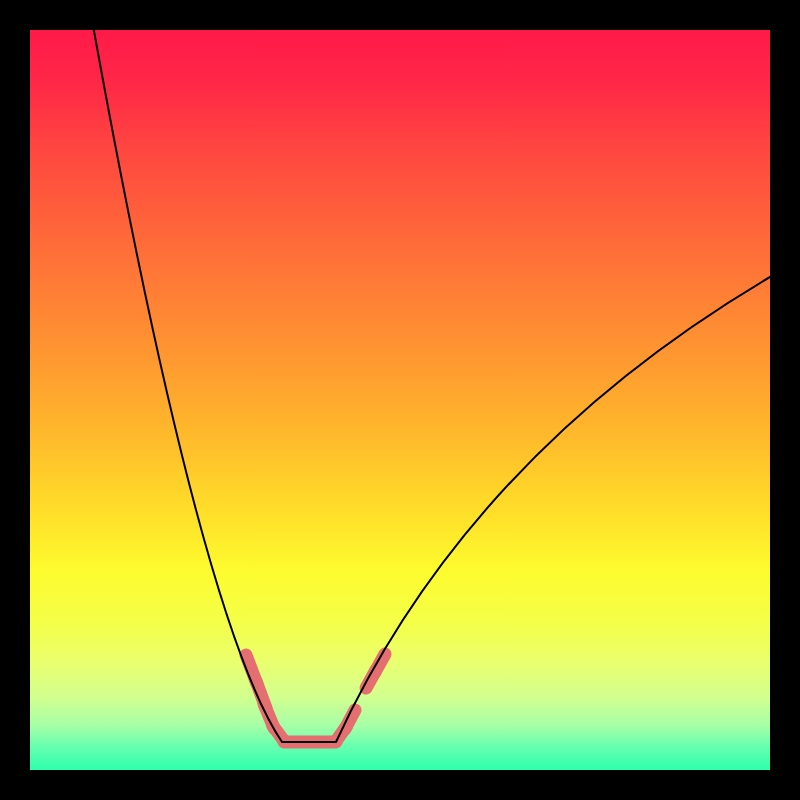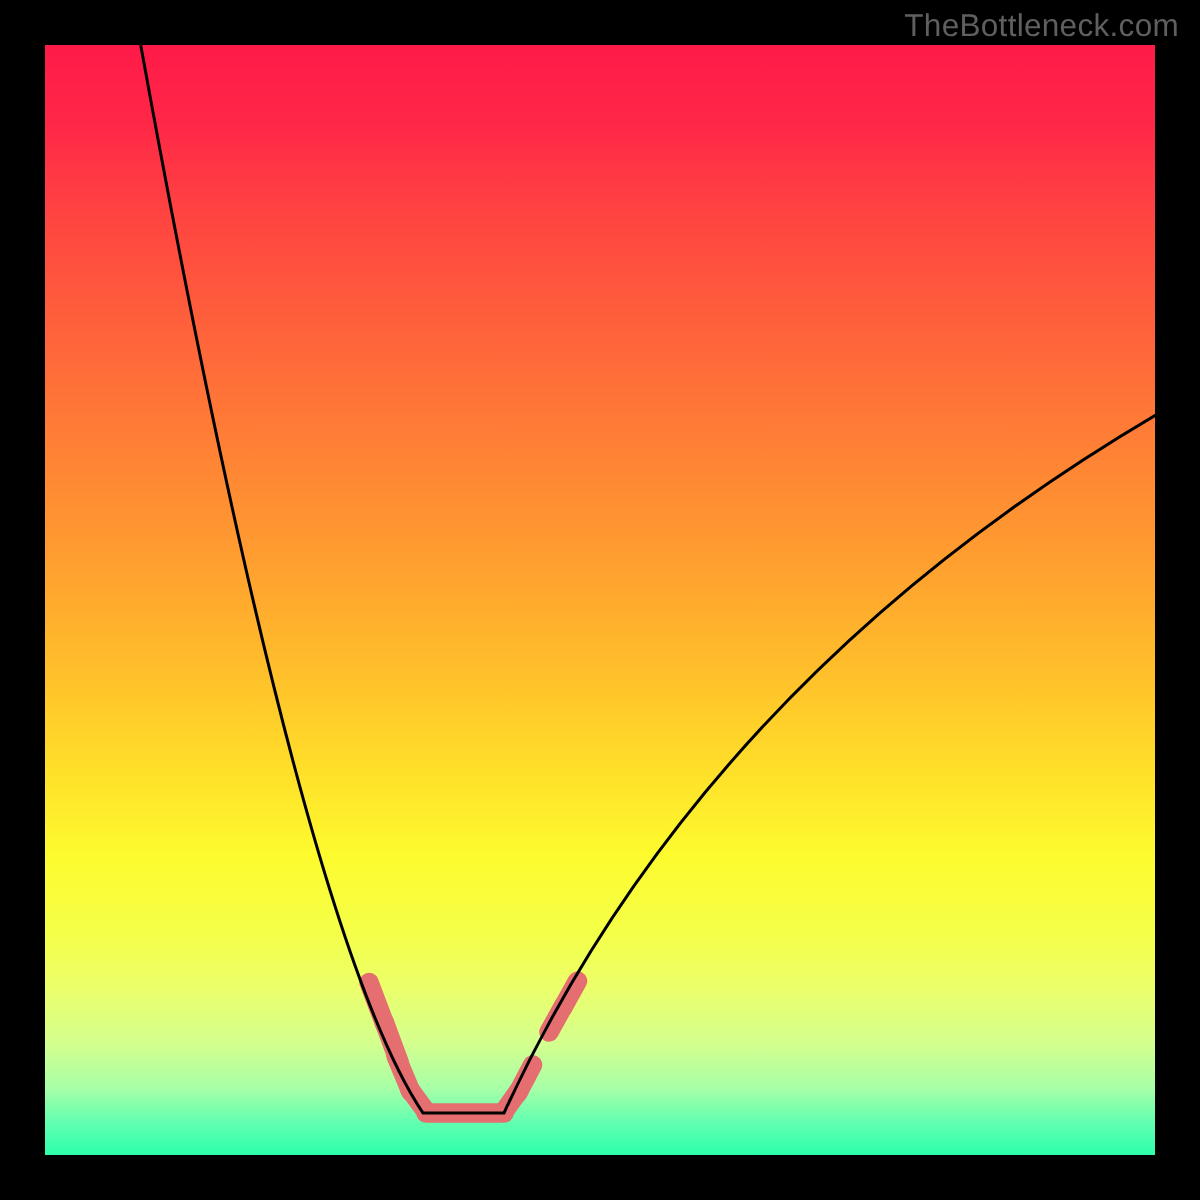--- a/index.html
+++ b/index.html
@@ -88,14 +88,13 @@
           <line x1="254" y1="712" x2="306" y2="712" stroke="#e46e70" stroke-width="13" stroke-linecap="round"></line>
           <line x1="306" y1="711" x2="316" y2="697" stroke="#e46e70" stroke-width="13" stroke-linecap="round"></line>
           <line x1="315" y1="699" x2="325" y2="680" stroke="#e46e70" stroke-width="13" stroke-linecap="round"></line>
           <line x1="336" y1="658" x2="346" y2="640" stroke="#e46e70" stroke-width="13" stroke-linecap="round"></line>
           <line x1="345" y1="642" x2="355" y2="624" stroke="#e46e70" stroke-width="13" stroke-linecap="round"></line>
         </g>
       <path id="main-curve" fill="none" stroke="#000000" stroke-width="2" d="M 62 -10 Q 170 590 252 712 L 306 712 Q 440 420 752 240"></path>
     </svg>
   </div>
 
-  <div class="watermark">TheBottleneck.com</div>
 </div>
 
 </body></html>

